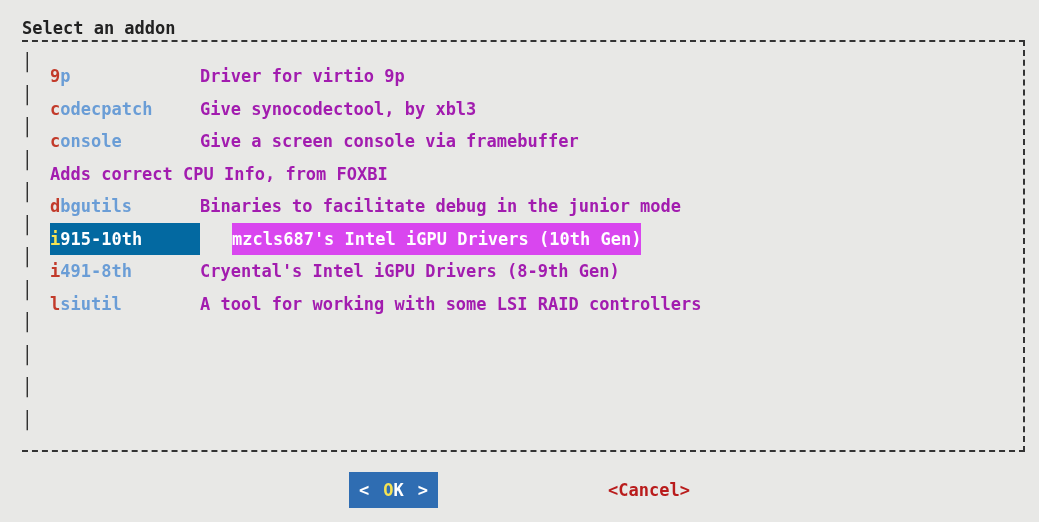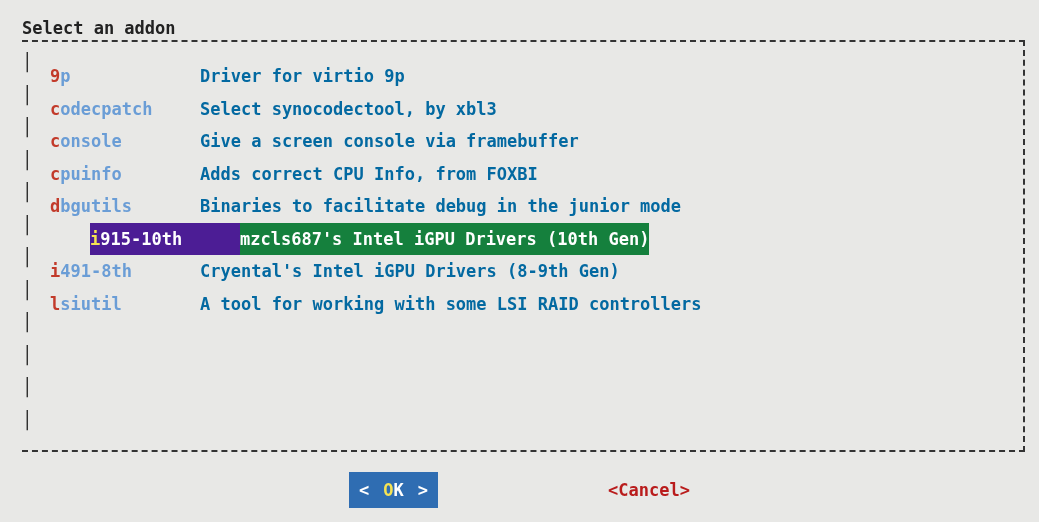--- a/index.html
+++ b/index.html
@@ -43,31 +43,31 @@
     align-items: center;
     line-height: 32.5px;
     white-space: pre;
   }
   .keycol {
     width: 150px;
     display: inline-block;
   }
   .hotkey { color: #c23a2a; font-weight: bold; }
   .rest   { color: #6a9dd6; font-weight: bold; }
-  .desc   { color: #0369a1; font-weight: bold; }
+  .desc   { color: #a21caf; font-weight: bold; }
 
   .row.selected .keycol {
-    background: #4c1d95;
-    margin-left: 40px;
+    background: #0369a1;
   }
   .row.selected .keycol .hotkey { color: #f5e353; }
   .row.selected .keycol .rest   { color: #fff; }
   .row.selected .desc {
-    background: #15803d;
+    background: #d946ef;
     color: #fff;
+    margin-left: 32px;
   }
 
   .button-row {
     display: flex;
     gap: 170px;
     justify-content: center;
     align-items: center;
     margin-top: 20px;
     font-weight: bold;
     line-height: 28px;
@@ -85,23 +85,23 @@
 </style>
 </head>
 <body>
 
 <div class="title">Select an addon</div>
 
 <div class="box">
   <div class="box-left-bar">│<br>│<br>│<br>│<br>│<br>│<br>│<br>│<br>│<br>│<br>│<br>│</div>
   <div class="list" id="list">
       <div class="row"><span class="keycol"><span class="hotkey">9</span><span class="rest">p</span></span>  <span class="desc">Driver for virtio 9p</span></div>
-      <div class="row"><span class="keycol"><span class="hotkey">c</span><span class="rest">odecpatch</span></span>  <span class="desc">Select synocodectool, by xbl3</span></div>
+      <div class="row"><span class="keycol"><span class="hotkey">c</span><span class="rest">odecpatch</span></span>  <span class="desc">Give synocodectool, by xbl3</span></div>
       <div class="row"><span class="keycol"><span class="hotkey">c</span><span class="rest">onsole</span></span>  <span class="desc">Give a screen console via framebuffer</span></div>
-      <div class="row"><span class="keycol"><span class="hotkey">c</span><span class="rest">puinfo</span></span>  <span class="desc">Adds correct CPU Info, from FOXBI</span></div>
+      <div class="row">  <span class="desc">Adds correct CPU Info, from FOXBI</span></div>
       <div class="row"><span class="keycol"><span class="hotkey">d</span><span class="rest">bgutils</span></span>  <span class="desc">Binaries to facilitate debug in the junior mode</span></div>
       <div class="row selected"><span class="keycol"><span class="hotkey">i</span><span class="rest">915-10th</span></span>  <span class="desc">mzcls687's Intel iGPU Drivers (10th Gen)</span></div>
       <div class="row"><span class="keycol"><span class="hotkey">i</span><span class="rest">491-8th</span></span>  <span class="desc">Cryental's Intel iGPU Drivers (8-9th Gen)</span></div>
       <div class="row"><span class="keycol"><span class="hotkey">l</span><span class="rest">siutil</span></span>  <span class="desc">A tool for working with some LSI RAID controllers</span></div>
     </div>
 </div>
 
 <div class="button-row">
   <span class="btn ok">
     <span class="arrow">&lt;</span>

